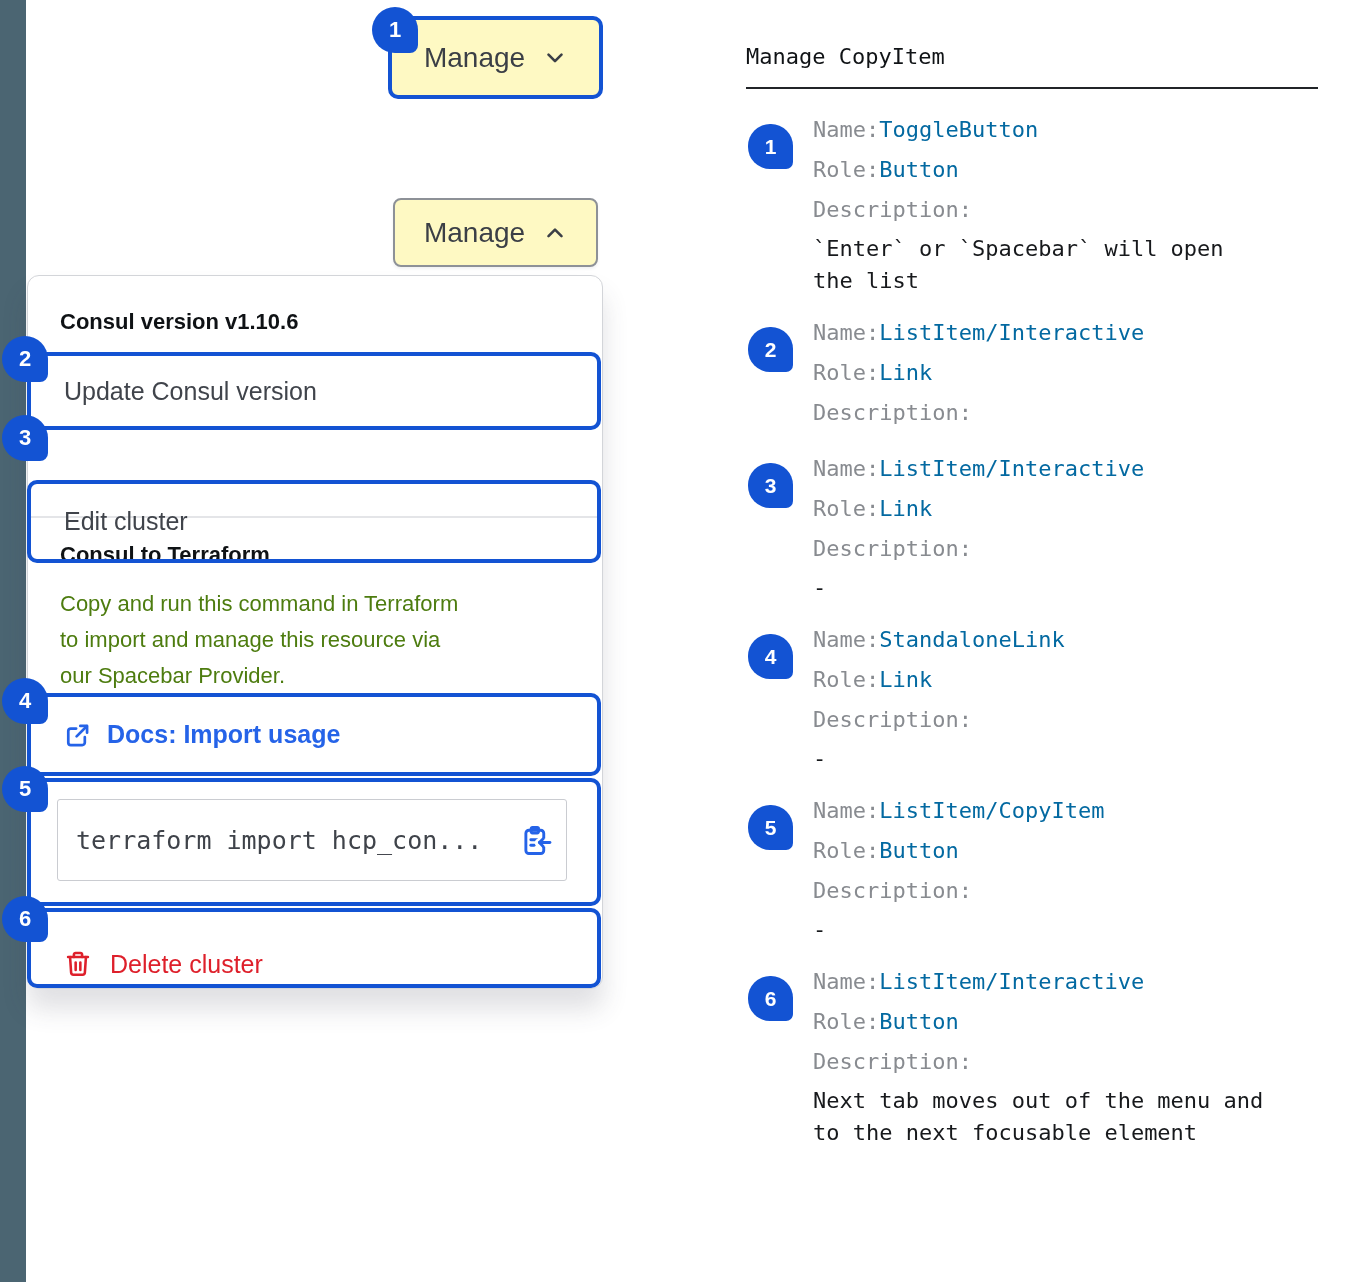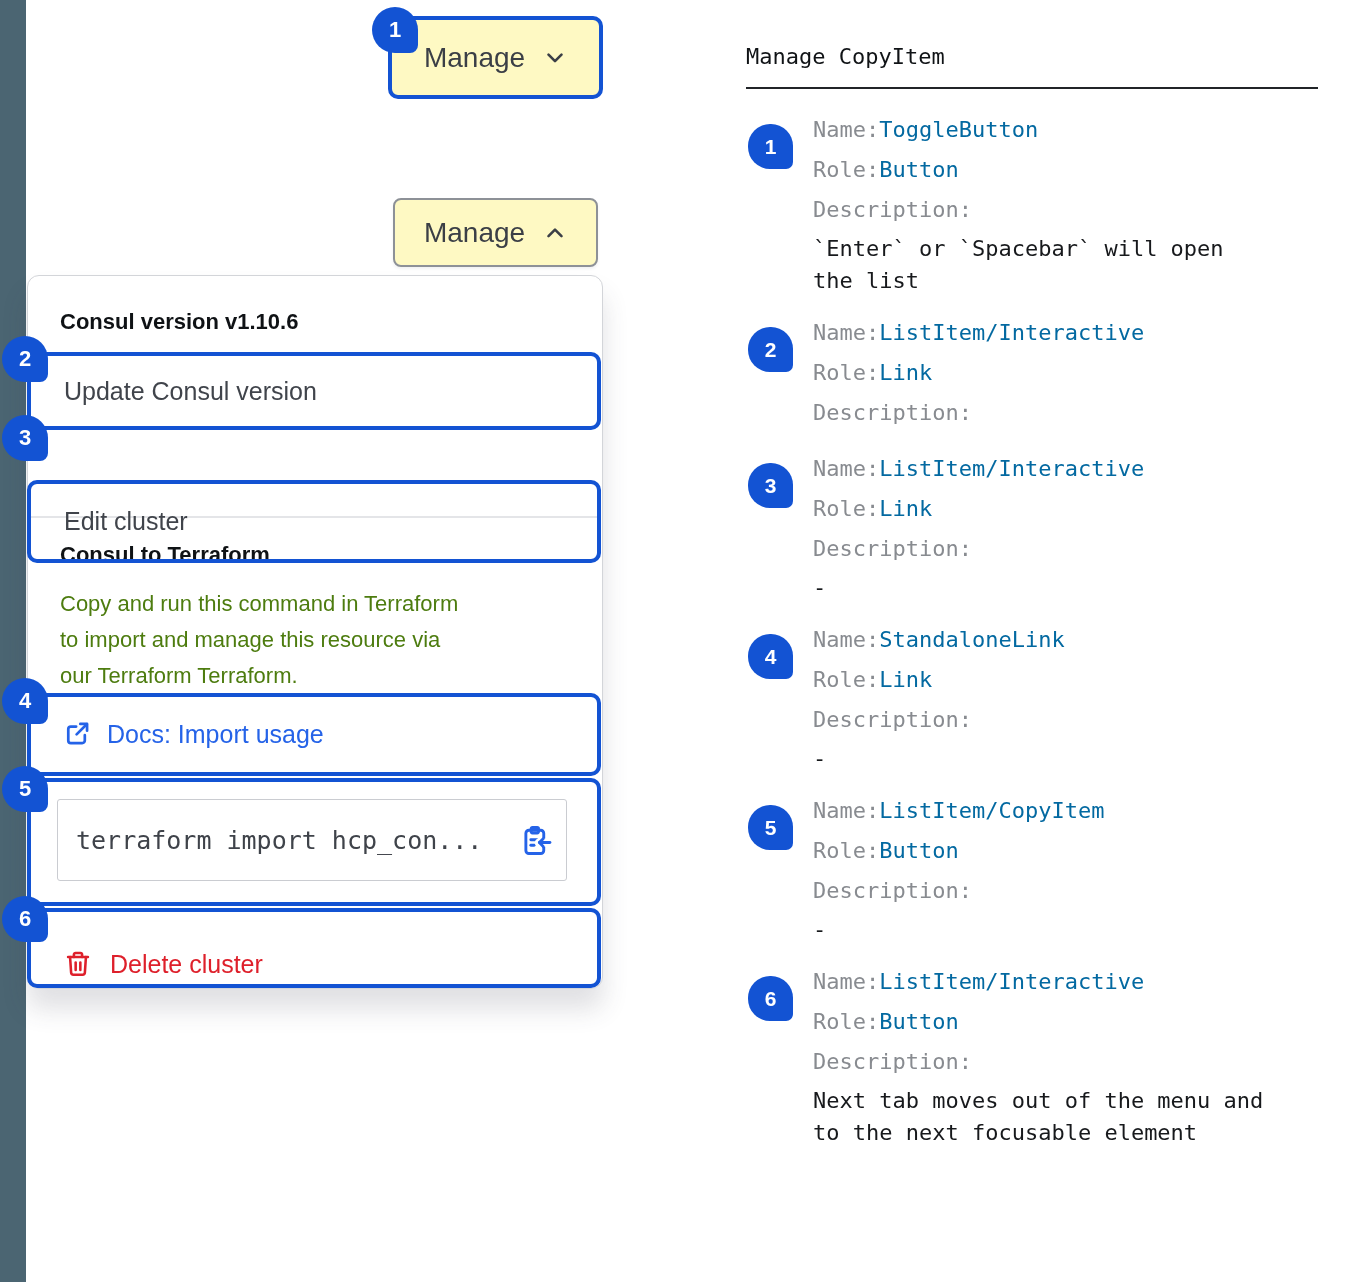--- a/index.html
+++ b/index.html
@@ -52,22 +52,22 @@
   .o4 { left:27px; top:693px; width:574px; height:83px; }
   .o5 { left:27px; top:778px; width:574px; height:128px; }
   .o6 { left:27px; top:908px; width:574px; height:80px; }
   .menu-item-label { padding-left:33px; font-size:25px; color:#40444b; }
   .divider { position:absolute; left:28px; top:516px; width:573px; height:2px;
     background:#e4e5e8; z-index:3; }
   .import-title { position:absolute; left:60px; top:542px; font-size:22px; font-weight:700;
     color:#0f1215; z-index:3; }
   .import-desc { position:absolute; left:60px; top:586px; width:510px; font-size:22px;
     line-height:36px; color:#4d7c0f; z-index:3; }
-  .docs-row { padding-left:33px; display:flex; align-items:flex-start; gap:16px;
-    color:#2563e8; font-size:25px; font-weight:400; }
+  .docs-row { padding-left:33px; display:flex; align-items:flex-end; gap:16px;
+    color:#2563e8; font-size:25px; font-weight:700; }
   .docs-row svg { width:27px; height:27px; }
   .codebox {
     position:absolute; left:57px; top:799px; width:510px; height:82px;
     border:1.5px solid #caccd1; border-radius:3px; background:#fff; z-index:5;
     display:flex; align-items:center; justify-content:space-between; padding:0 14px 0 18px;
   }
   .code-text { font-family:"DejaVu Sans Mono", monospace; font-size:25px; color:#3f434a; }
   .copy-btn { display:flex; align-items:center; color:#2563e8; cursor:pointer; }
   .copy-btn svg { width:33px; height:33px; }
   .delete-row { padding-left:33px; display:flex; align-items:center; gap:18px;
@@ -129,21 +129,21 @@
     <span class="menu-item-label">Edit cluster</span>
   </div>
   <div class="badge b3">3</div>
 
   <div class="divider"></div>
 
   <div class="import-title">Consul to Terraform</div>
   <div class="import-desc">
     <div>Copy and run this command in Terraform</div>
     <div>to import and manage this resource via</div>
-    <div>our Terraform Terraform.</div>
+    <div>our Spacebar Provider.</div>
   </div>
 
   <div class="outline o4">
     <span class="docs-row">
       <span>
         <svg viewBox="0 0 24 24" fill="none" stroke="currentColor" stroke-width="2.4" stroke-linecap="round" stroke-linejoin="round" style="display:block;width:27px;height:27px;">
           <path d="M14.5 3.5h6v6"></path>
           <path d="M20.2 3.8 11.2 12.8"></path>
           <path d="M18.5 13.5v4.7a2.3 2.3 0 0 1-2.3 2.3H6.1a2.3 2.3 0 0 1-2.3-2.3V8.1a2.3 2.3 0 0 1 2.3-2.3h4.7"></path>
         </svg>

